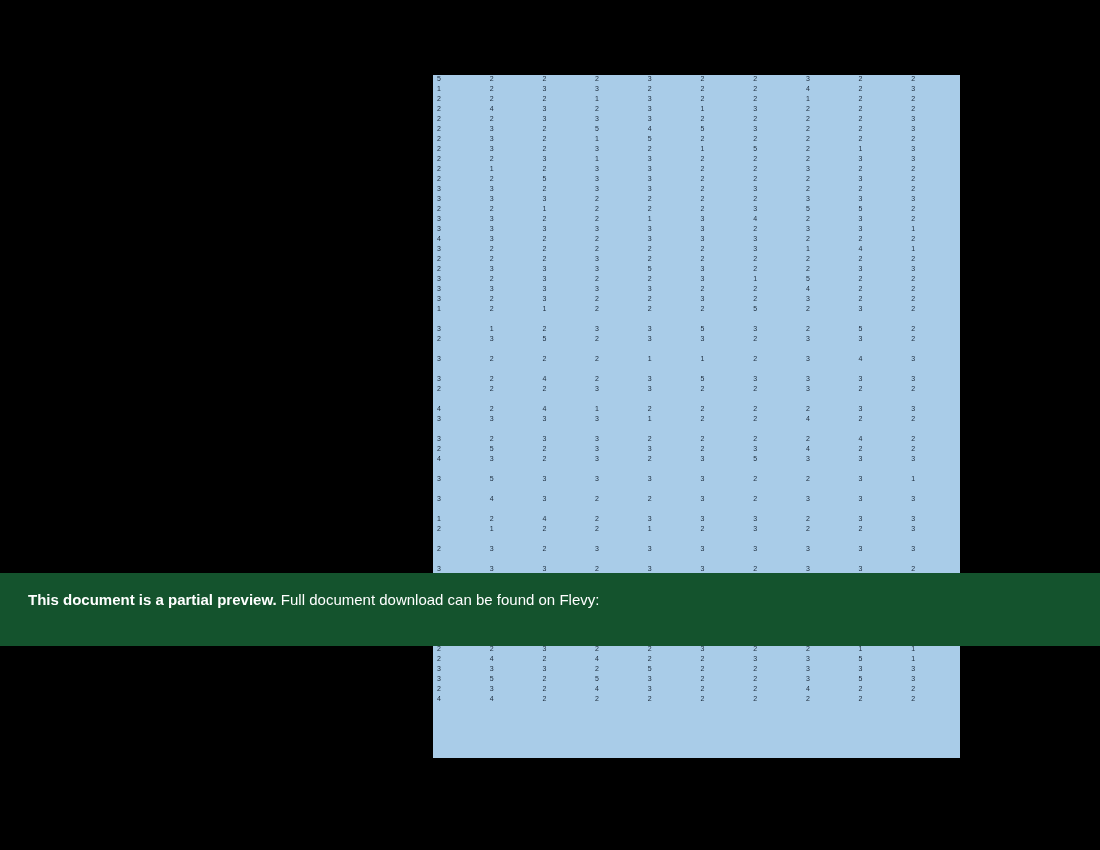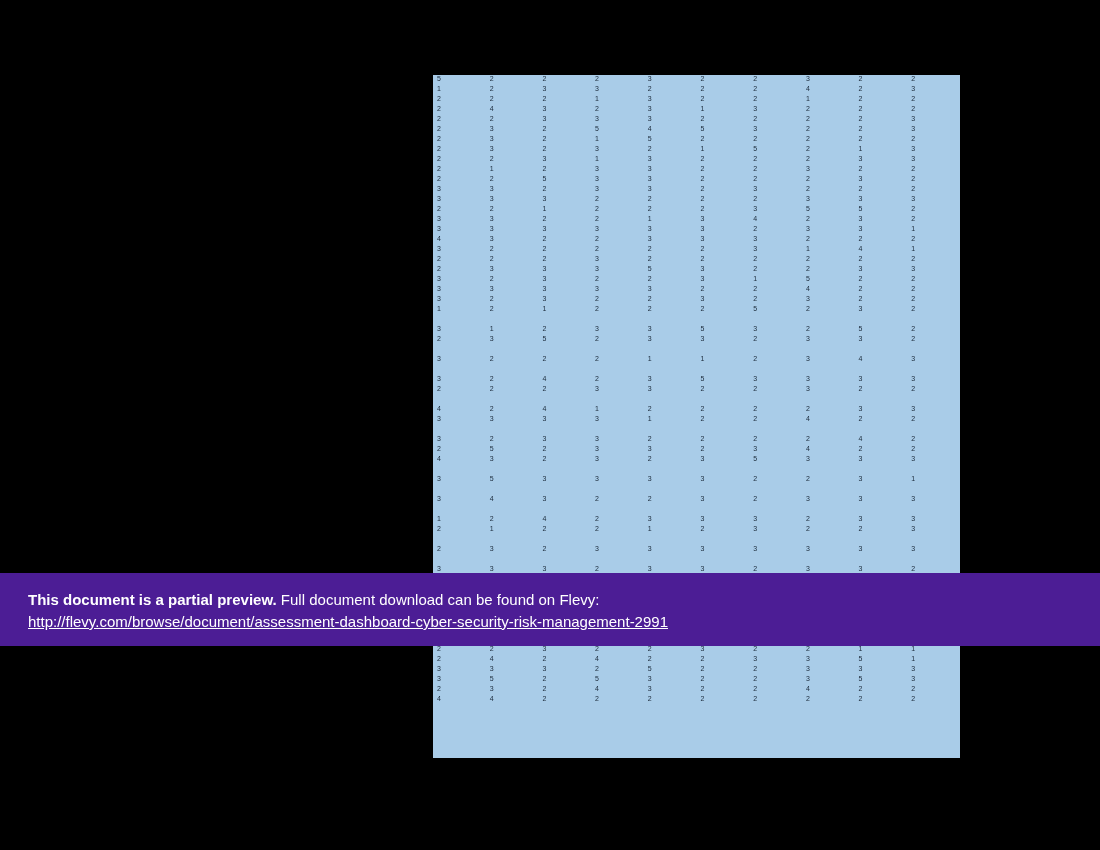--- a/index.html
+++ b/index.html
@@ -37,21 +37,21 @@
     height: 10px;
     padding-left: 4px;
     white-space: nowrap;
   }
   .banner {
     position: absolute;
     left: 0;
     top: 573px;
     width: 1100px;
     height: 73px;
-    background: #4c1d95;
+    background: #14532d;
     color: #fff;
     font-size: 15px;
     padding: 16px 28px 0 28px;
     box-sizing: border-box;
     line-height: 1.45;
   }
   .banner .lead {
     font-weight: bold;
   }
   .banner a {
@@ -755,16 +755,15 @@
         <div class="cell" style="visibility: hidden;">.</div>
         <div class="cell" style="visibility: hidden;">.</div>
         <div class="cell" style="visibility: hidden;">.</div>
         <div class="cell" style="visibility: hidden;">.</div>
         <div class="cell" style="visibility: hidden;">.</div>
       </div>
   </div>
 
   <div class="banner">
     <span class="lead">This document is a partial preview.</span><span>  Full document download can be found on Flevy:</span><br>
-    <a href="#">http://flevy.com/browse/document/assessment-dashboard-cyber-security-risk-management-2991</a>
   </div>
 
 </div>
 
 </body></html>

